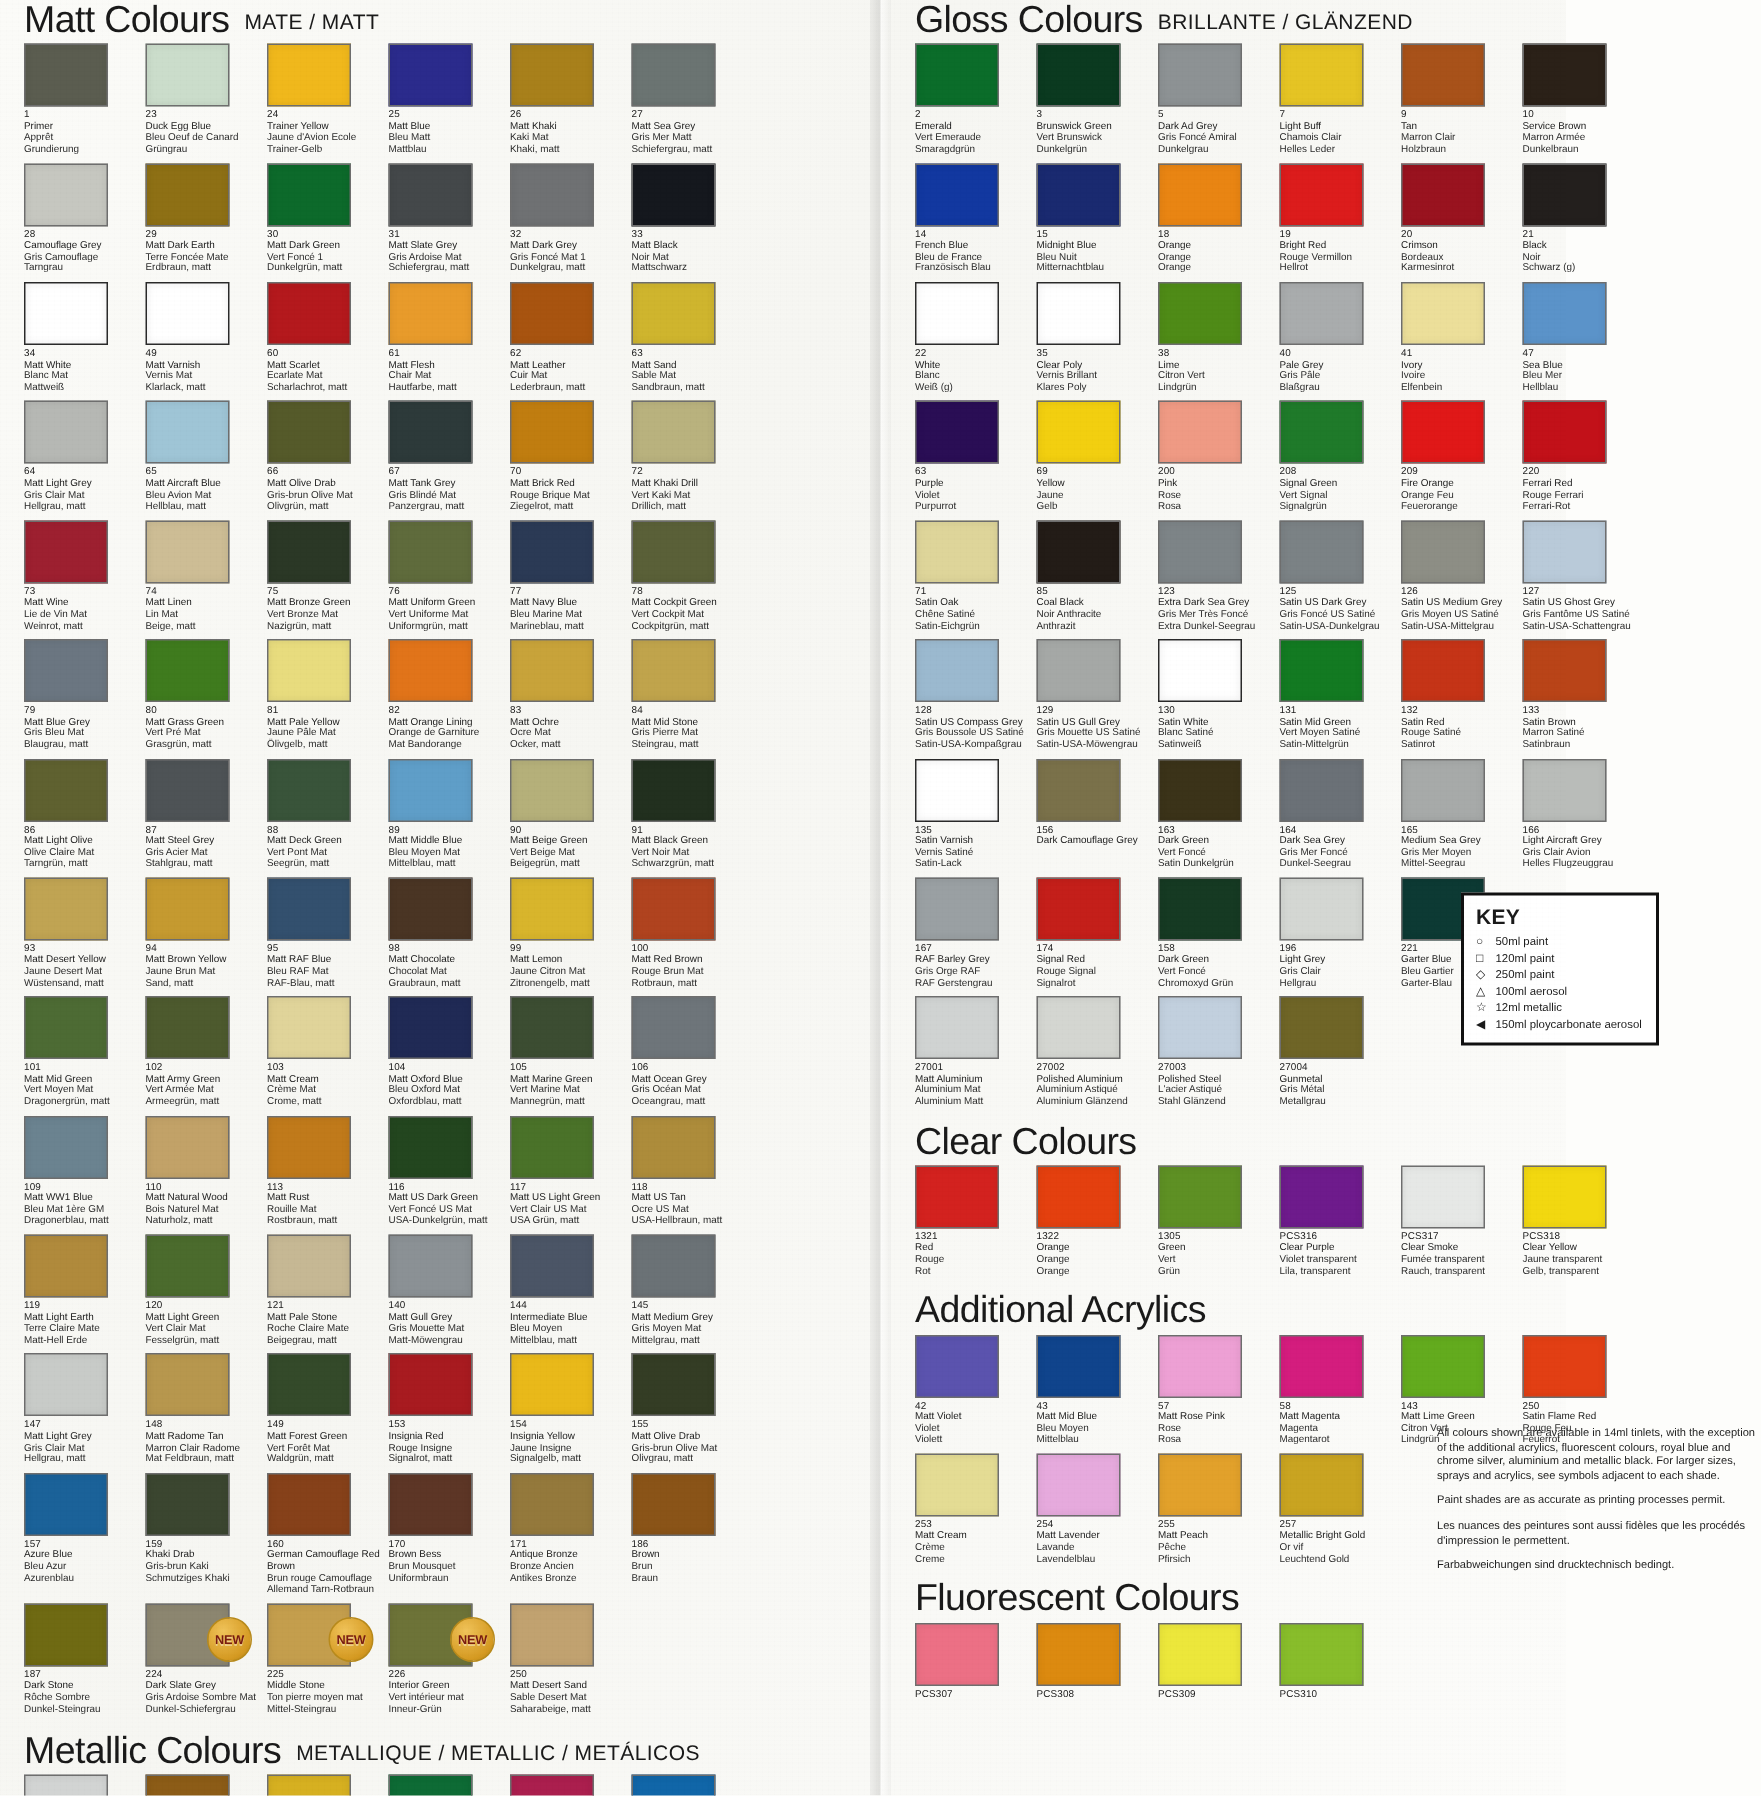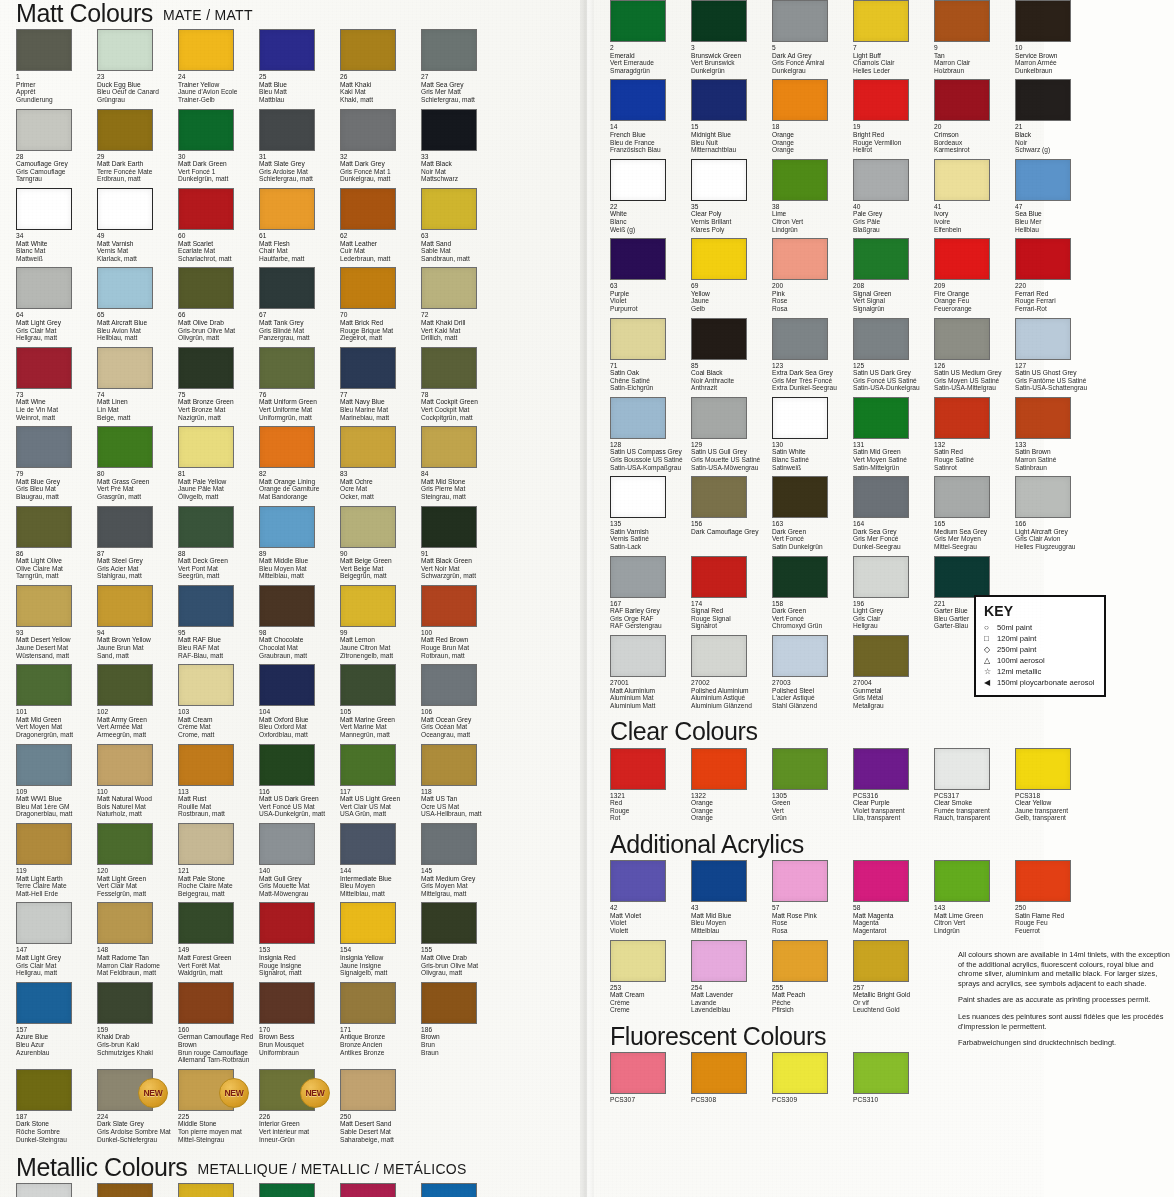--- a/index.html
+++ b/index.html
@@ -862,20 +862,23 @@
           <div class="chip" style="background: rgb(171, 31, 78);"></div>
         </div>
         <div class="swatch-cell">
           <div class="chip" style="background: rgb(17, 102, 168);"></div>
         </div>
       </div>
   </div>
 
   <div class="col col-right">
 
+    <h2 class="section">
+      <span>Gloss Colours</span><span class="sub">BRILLANTE / GLÄNZEND</span>
+    </h2>
     <div class="grid" id="grid-gloss">
         <div class="swatch-cell">
           <div class="chip" style="background: rgb(11, 109, 42);"></div>
           <div class="labels">
             <div class="code">2</div>
             <div class="nm l1">Emerald</div>
             <div class="nm l2">Vert Emeraude</div>
             <div class="nm l3">Smaragdgrün</div>
           </div>
         </div>

